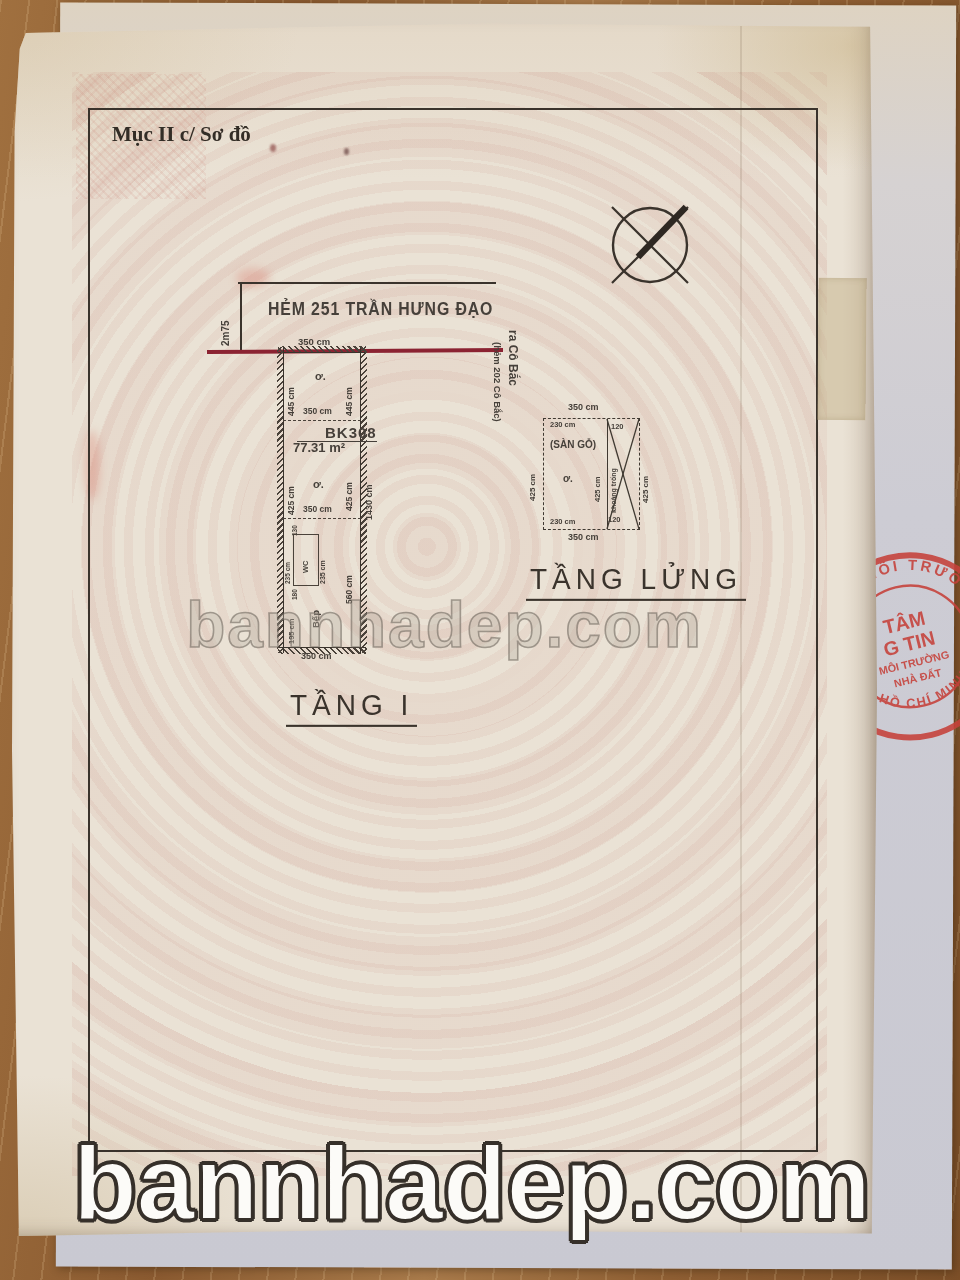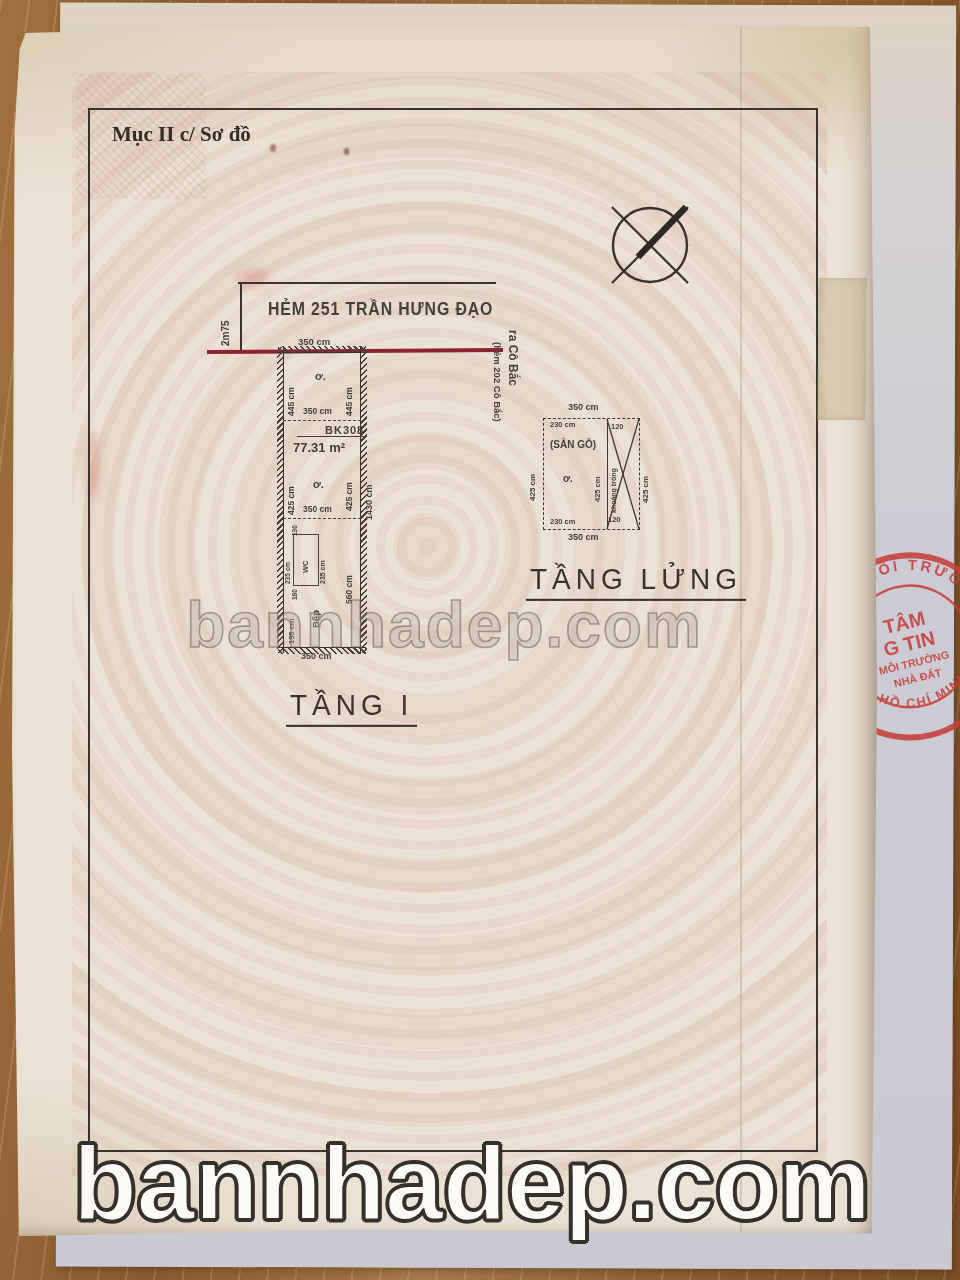--- a/index.html
+++ b/index.html
@@ -140,21 +140,21 @@
       <div class="hatch-l"></div>
       <div class="hatch-r"></div>
       <div class="divider" style="top:68px;"></div>
       <div class="divider" style="top:166px;"></div>
 
       <div class="tech" style="left:32px;top:18px;font-size:11px;">ơ.</div>
       <div class="vtext" style="left:3px;top:8px;height:56px;font-size:8.5px;">445 cm</div>
       <div class="vtext" style="left:61px;top:8px;height:56px;font-size:8.5px;">445 cm</div>
       <div class="tech" style="left:20px;top:54px;font-size:8.5px;">350 cm</div>
 
-      <div class="tech" style="left:14px;top:72px;font-size:11px;letter-spacing:1px;border-bottom:1.6px solid #46403a;padding-left:28px;">BK308</div>
+      <div class="tech" style="left:14px;top:72px;font-size:15px;letter-spacing:1px;border-bottom:1.6px solid #46403a;padding-left:28px;">BK308</div>
       <div class="tech" style="left:10px;top:88px;font-size:13px;">77.31 m²</div>
 
       <div class="vtext" style="left:3px;top:108px;height:55px;font-size:8.5px;">425 cm</div>
       <div class="vtext" style="left:61px;top:104px;height:55px;font-size:8.5px;">425 cm</div>
       <div class="tech" style="left:30px;top:126px;font-size:11px;">ơ.</div>
       <div class="tech" style="left:20px;top:152px;font-size:8.5px;">350 cm</div>
 
       <div class="vtext" style="left:8px;top:170px;height:14px;font-size:6.5px;">130</div>
       <div style="position:absolute;left:10px;top:182px;width:24px;height:50px;border:1.2px solid #4a423a;">
         <div class="vtext" style="left:7px;top:12px;height:26px;font-size:7.5px;">WC</div>

